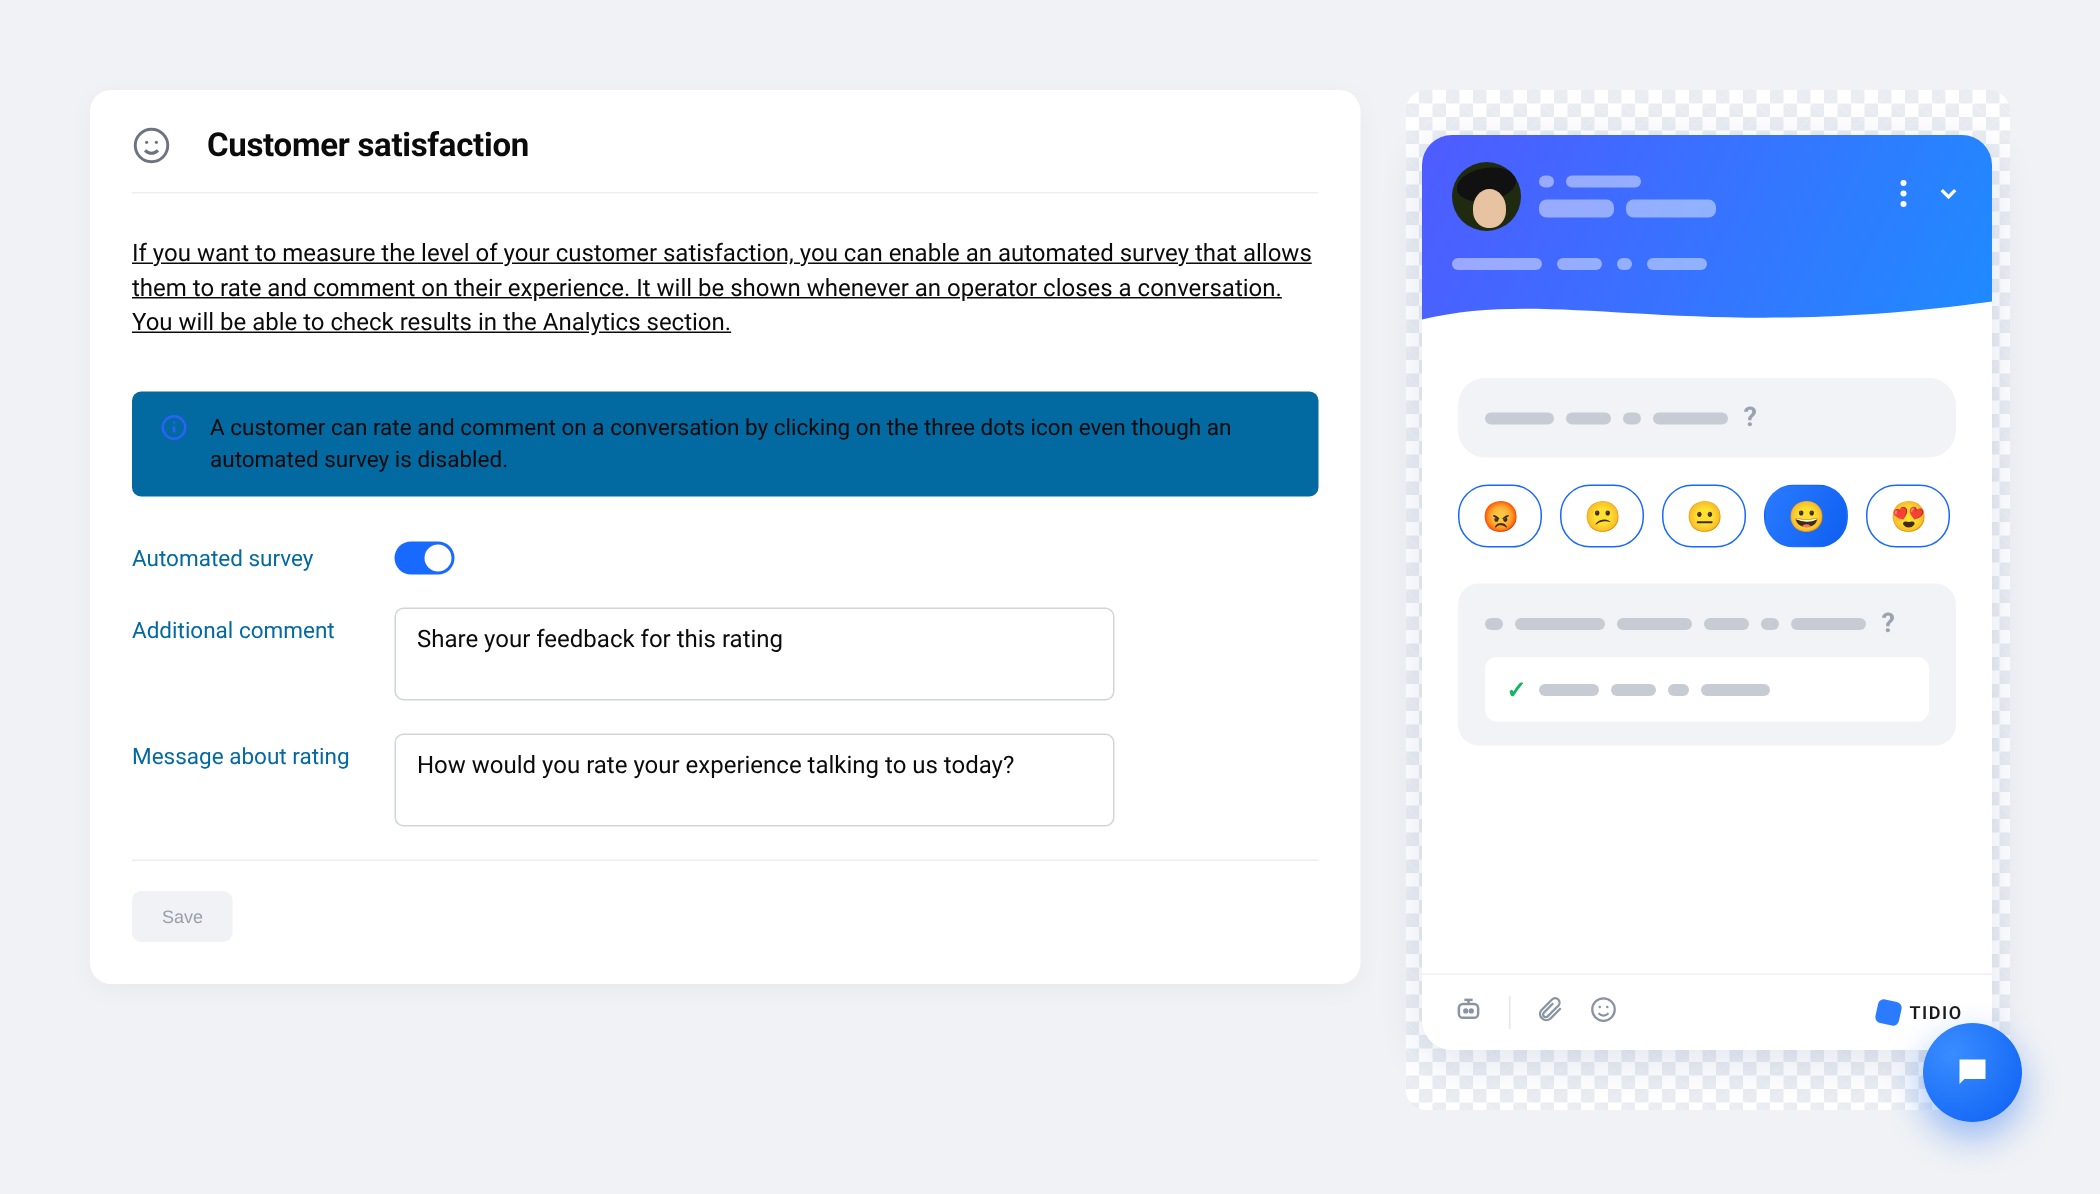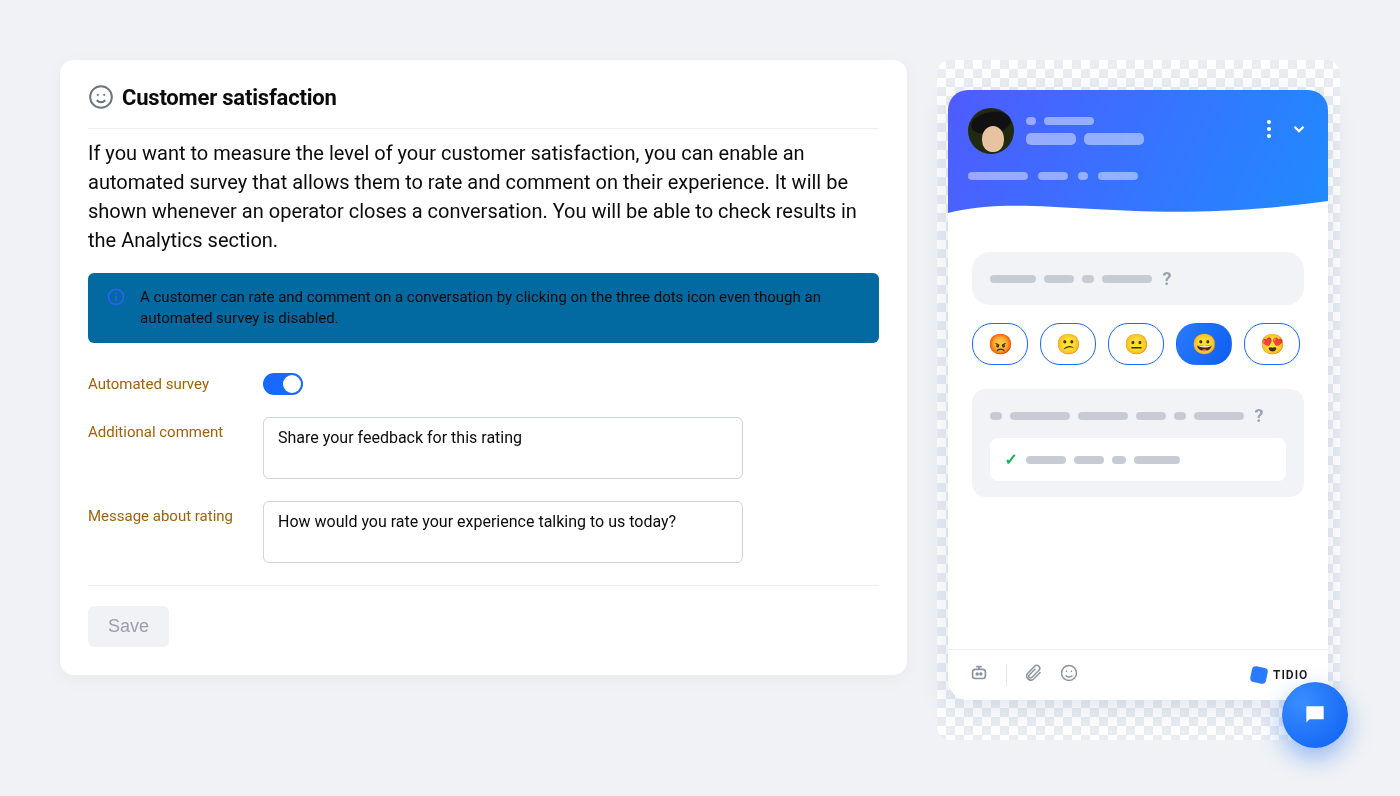--- a/index.html
+++ b/index.html
@@ -20,39 +20,40 @@
   .card {
     background: #fff;
     border-radius: 14px;
     width: 860px;
     padding: 24px 28px 28px 28px;
     box-shadow: 0 4px 18px rgba(0,0,0,0.04);
   }
   .card-header {
     display: flex;
     align-items: flex-end;
-    gap: 8px;
+    gap: 24px;
     padding-bottom: 18px;
     border-bottom: 1px solid #eceef2;
-    margin-bottom: 10px;
+    margin-bottom: 28px;
   }
   .card-header .icon-circle {
     width: 26px; height: 26px;
     color: #6c7480;
   }
   .card-header h1 {
     font-size: 22px;
     font-weight: 700;
     letter-spacing: -0.2px;
   }
   .desc {
-    font-size: 20px;
+    font-size: 16px;
     line-height: 1.45;
     color: #0b0b0b;
-    margin-bottom: 18px;
+    margin-bottom: 34px;
+    text-decoration: underline;
   }
   .info-banner {
     background: #0369a1;
     border-radius: 6px;
     padding: 14px 18px;
     display: flex;
     gap: 14px;
     align-items: flex-start;
     margin-bottom: 26px;
   }
@@ -60,21 +61,21 @@
   .info-banner p { font-size: 15px; line-height: 1.4; color: #0b0b0b; }
   .field-row {
     display: flex;
     align-items: flex-start;
     margin-bottom: 22px;
   }
   .field-row .label {
     width: 175px;
     font-size: 15px;
     padding-top: 6px;
-    color: #a16207;
+    color: #0369a1;
   }
   .toggle {
     width: 40px; height: 22px;
     background: #1769ff;
     border-radius: 11px;
     position: relative;
     cursor: pointer;
     margin-top: 4px;
   }
   .toggle .knob {
@@ -97,21 +98,21 @@
   }
   .divider {
     border-top: 1px solid #eceef2;
     margin: 14px 0 20px;
   }
   .save-btn {
     background: #f0f2f5;
     border: none;
     border-radius: 6px;
     padding: 10px 20px;
-    font-size: 18px;
+    font-size: 12px;
     color: #9aa0aa;
     cursor: default;
   }
 
   
   .preview {
     width: 410px;
     height: 680px;
     border-radius: 14px;
     position: relative;

